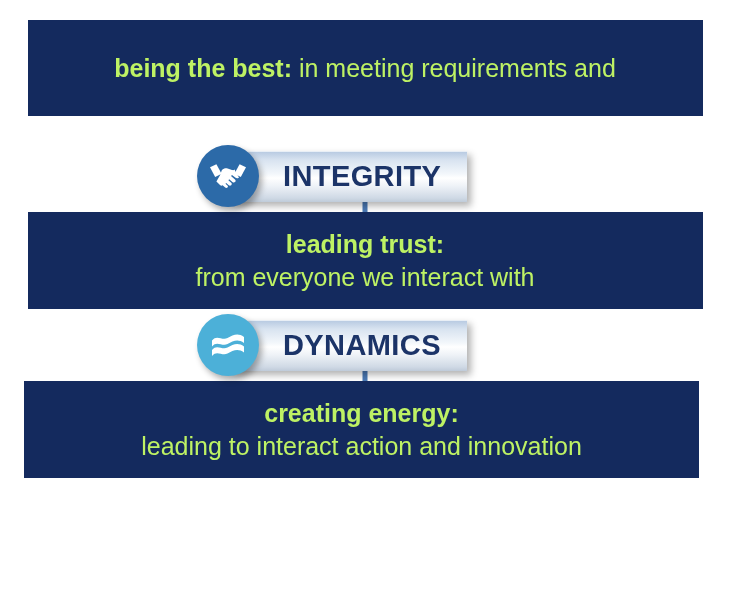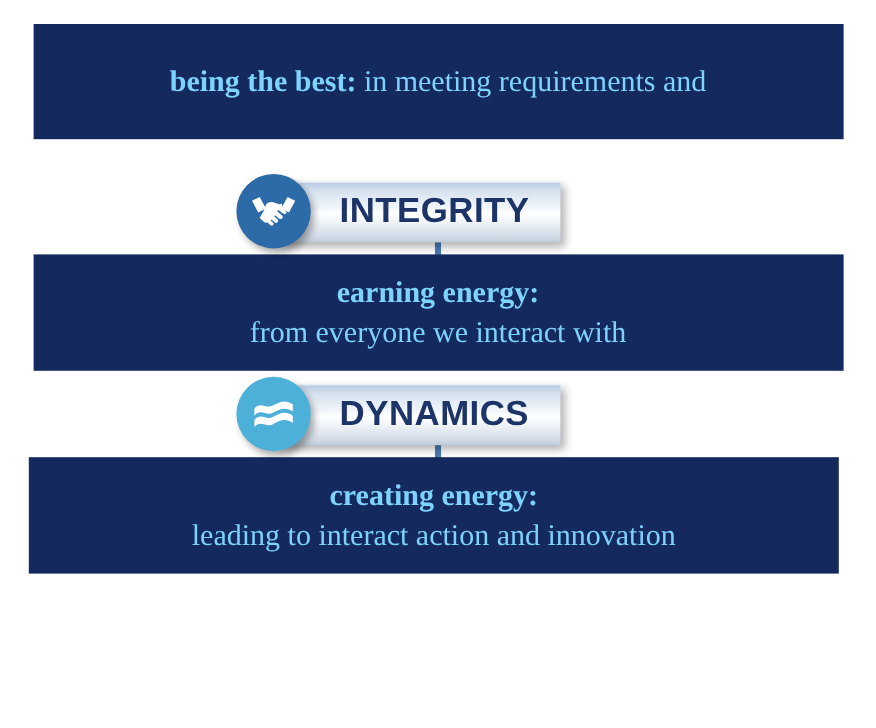--- a/index.html
+++ b/index.html
@@ -92,29 +92,28 @@
     top: 60px;
     height: 22px;
   }
 
   
   .message-band {
     position: relative;
     margin: 0 auto;
     width: 675px;
     background: #142a5e;
-    color: #7dd3fc;
+    color: #bef264;
     text-align: center;
     display: flex;
     flex-direction: column;
     align-items: center;
     justify-content: center;
     box-sizing: border-box;
     padding: 13px 18px;
-    font-family: Liberation Serif, serif;
   }
   .band-line {
     font-size: 25px;
     line-height: 1.32;
     white-space: nowrap;
   }
   .band-line .lead {
     font-weight: bold;
   }
 
@@ -155,21 +154,21 @@
         </svg>
       </div>
       <div class="label-plate">
         <span class="plate-text" style="color: rgb(28, 52, 104);">INTEGRITY</span>
       </div>
       <div class="connector top-stub" style="background: rgb(74, 121, 181);"></div>
     </div>
 
     <div class="message-band band-two" style="background: rgb(20, 42, 94);">
       <div class="band-line">
-        <span class="lead">earning energy:</span><span></span>
+        <span class="lead">leading trust:</span><span></span>
       </div>
       <div class="band-line">from everyone we interact with</div>
     </div>
   </div>
 
   <div class="value-block block-dynamics">
     <div class="header-row">
       <div class="icon-badge" style="background: rgb(76, 176, 216);">
         <svg width="38" height="30" viewBox="0 0 38 30" aria-hidden="true">
           <g fill="#ffffff">

